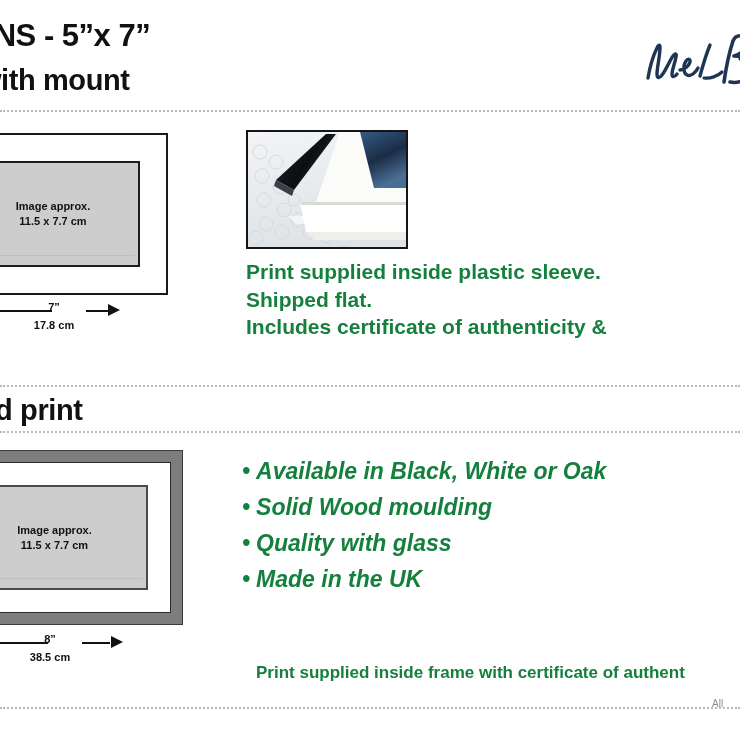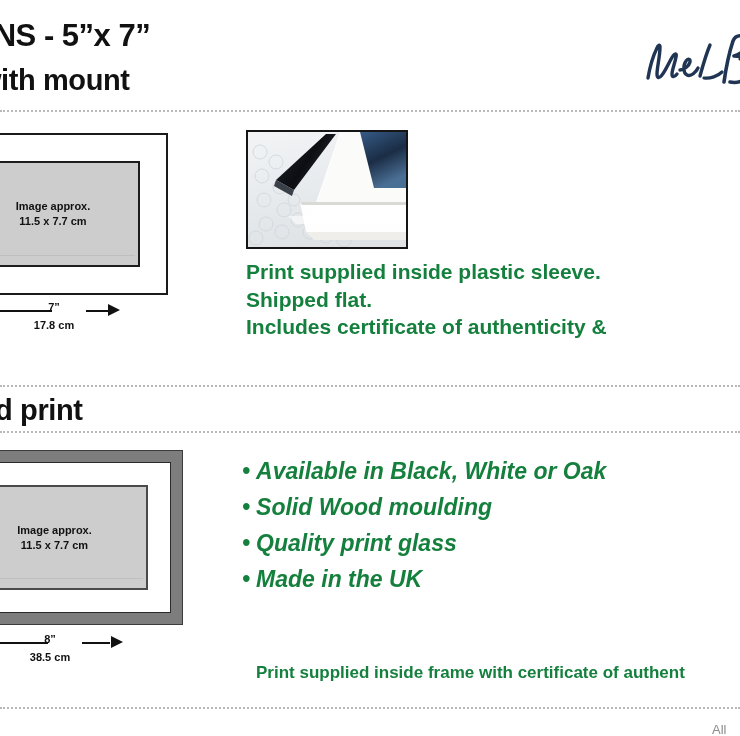--- a/index.html
+++ b/index.html
@@ -250,22 +250,22 @@
     top: 643px;
     font-size: 17px;
     line-height: 28px;
     white-space: nowrap;
     margin-top: 16px;
   }
 
   .footnote {
     position: absolute;
     left: 712px;
-    top: 722px;
-    font-size: 13px;
+    top: 698px;
+    font-size: 10px;
     color: #8c8c8c;
     white-space: nowrap;
   }
 </style>
 </head>
 <body>
 
 <div id="page">
 
   <div class="hdr-title">IONS - 5”x 7”</div>
@@ -390,21 +390,21 @@
   </div>
 
   <div class="text-block bullets">
     <div class="row">
       <span class="bullet">•</span><span>Available in Black, White or Oak</span>
     </div>
     <div class="row">
       <span class="bullet">•</span><span>Solid Wood moulding</span>
     </div>
     <div class="row">
-      <span class="bullet">•</span><span>Quality print glass</span>
+      <span class="bullet">•</span><span>Quality with glass</span>
     </div>
     <div class="row">
       <span class="bullet">•</span><span>Made in the UK</span>
     </div>
   </div>
 
   <div class="text-block block3">
     <div>Print supplied inside frame with certificate of authent</div>
   </div>
 

